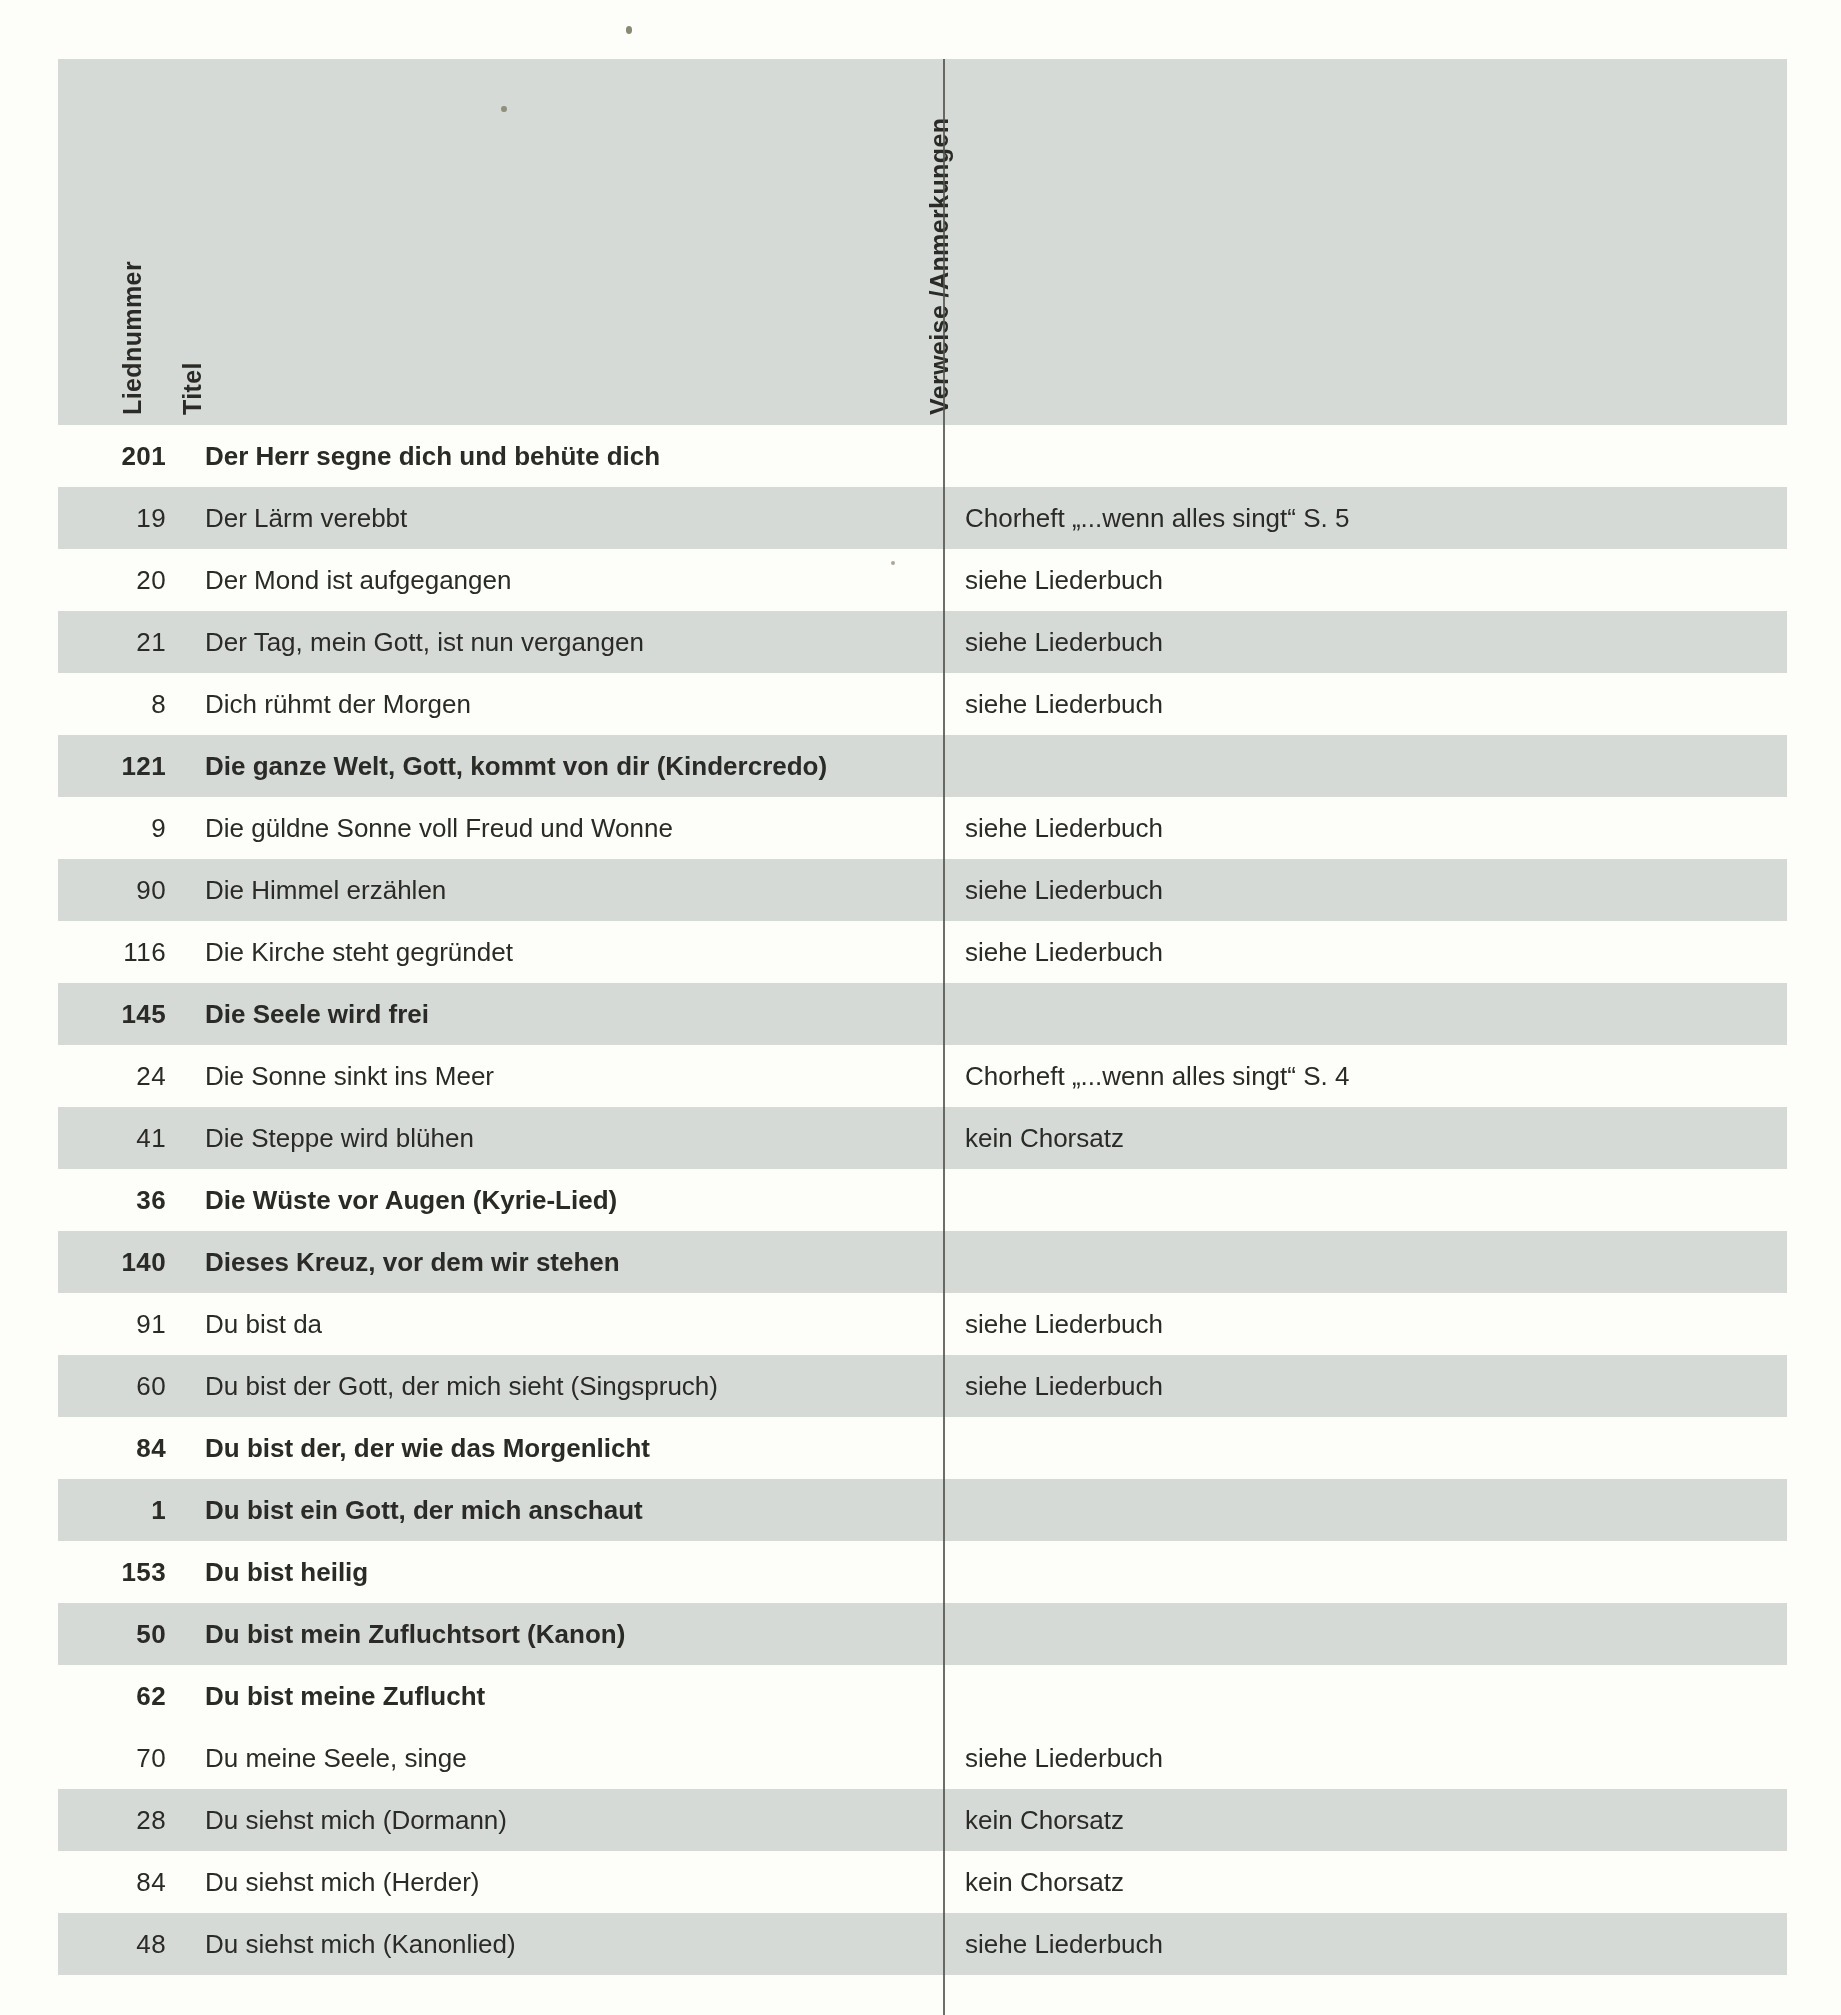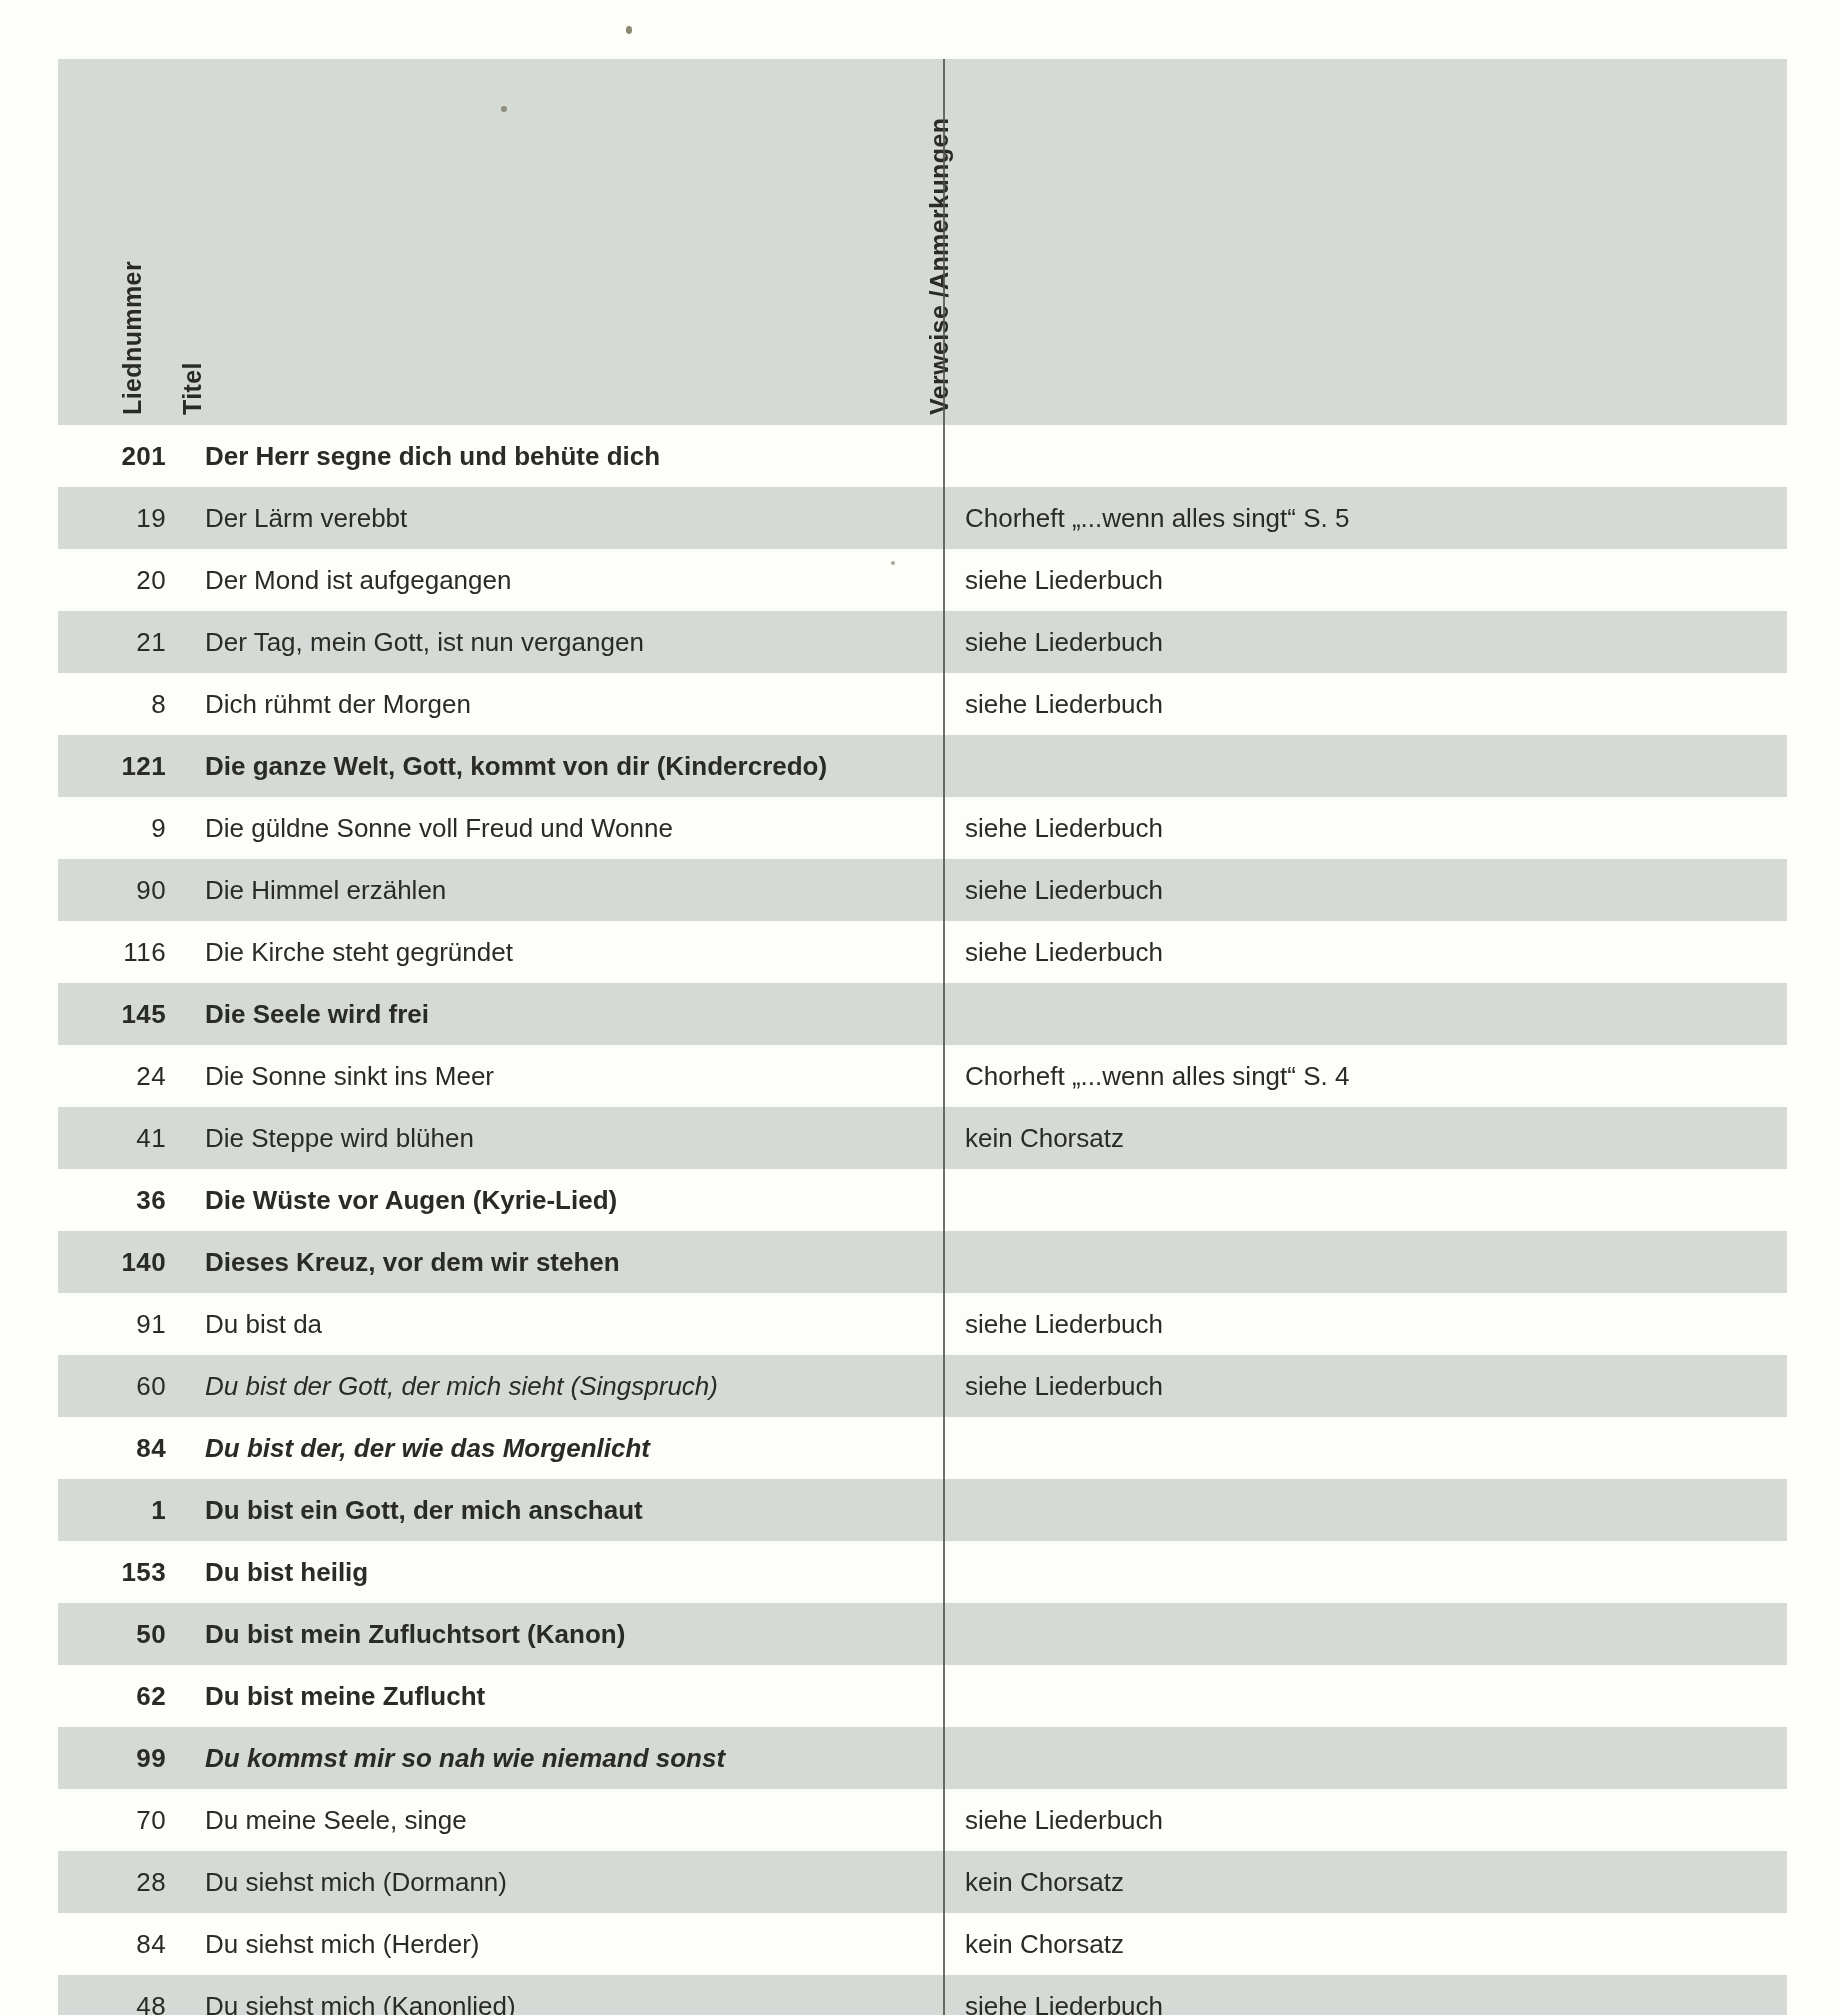--- a/index.html
+++ b/index.html
@@ -73,21 +73,20 @@
     font-style: normal;
   }
   .row.st-bold .cell-num,
   .row.st-bold .cell-title,
   .row.st-bolditalic .cell-num,
   .row.st-bolditalic .cell-title {
     font-weight: 700;
   }
   .row.st-italic .cell-title,
   .row.st-bolditalic .cell-title {
-    font-style: italic;
   }
   .divider {
     position: absolute;
     left: 943px;
     top: 59px;
     width: 2px;
     height: 2481px;
     background: var(--rule, #53534f);
     opacity: 0.85;
   }
@@ -212,25 +211,20 @@
         <div class="row st-bold shaded">
     <span class="cell-num">50</span>
     <span class="cell-title">Du bist mein Zufluchtsort (Kanon)</span>
     <span class="cell-ref"></span>
   </div>
         <div class="row st-bold">
     <span class="cell-num">62</span>
     <span class="cell-title">Du bist meine Zuflucht</span>
     <span class="cell-ref"></span>
   </div>
-        <div class="row st-bolditalic shaded">
-    <span class="cell-num">99</span>
-    <span class="cell-title">Du kommst mir so nah wie niemand sonst</span>
-    <span class="cell-ref"></span>
-  </div>
         <div class="row st-regular">
     <span class="cell-num">70</span>
     <span class="cell-title">Du meine Seele, singe</span>
     <span class="cell-ref">siehe Liederbuch</span>
   </div>
         <div class="row st-regular shaded">
     <span class="cell-num">28</span>
     <span class="cell-title">Du siehst mich (Dormann)</span>
     <span class="cell-ref">kein Chorsatz</span>
   </div>

